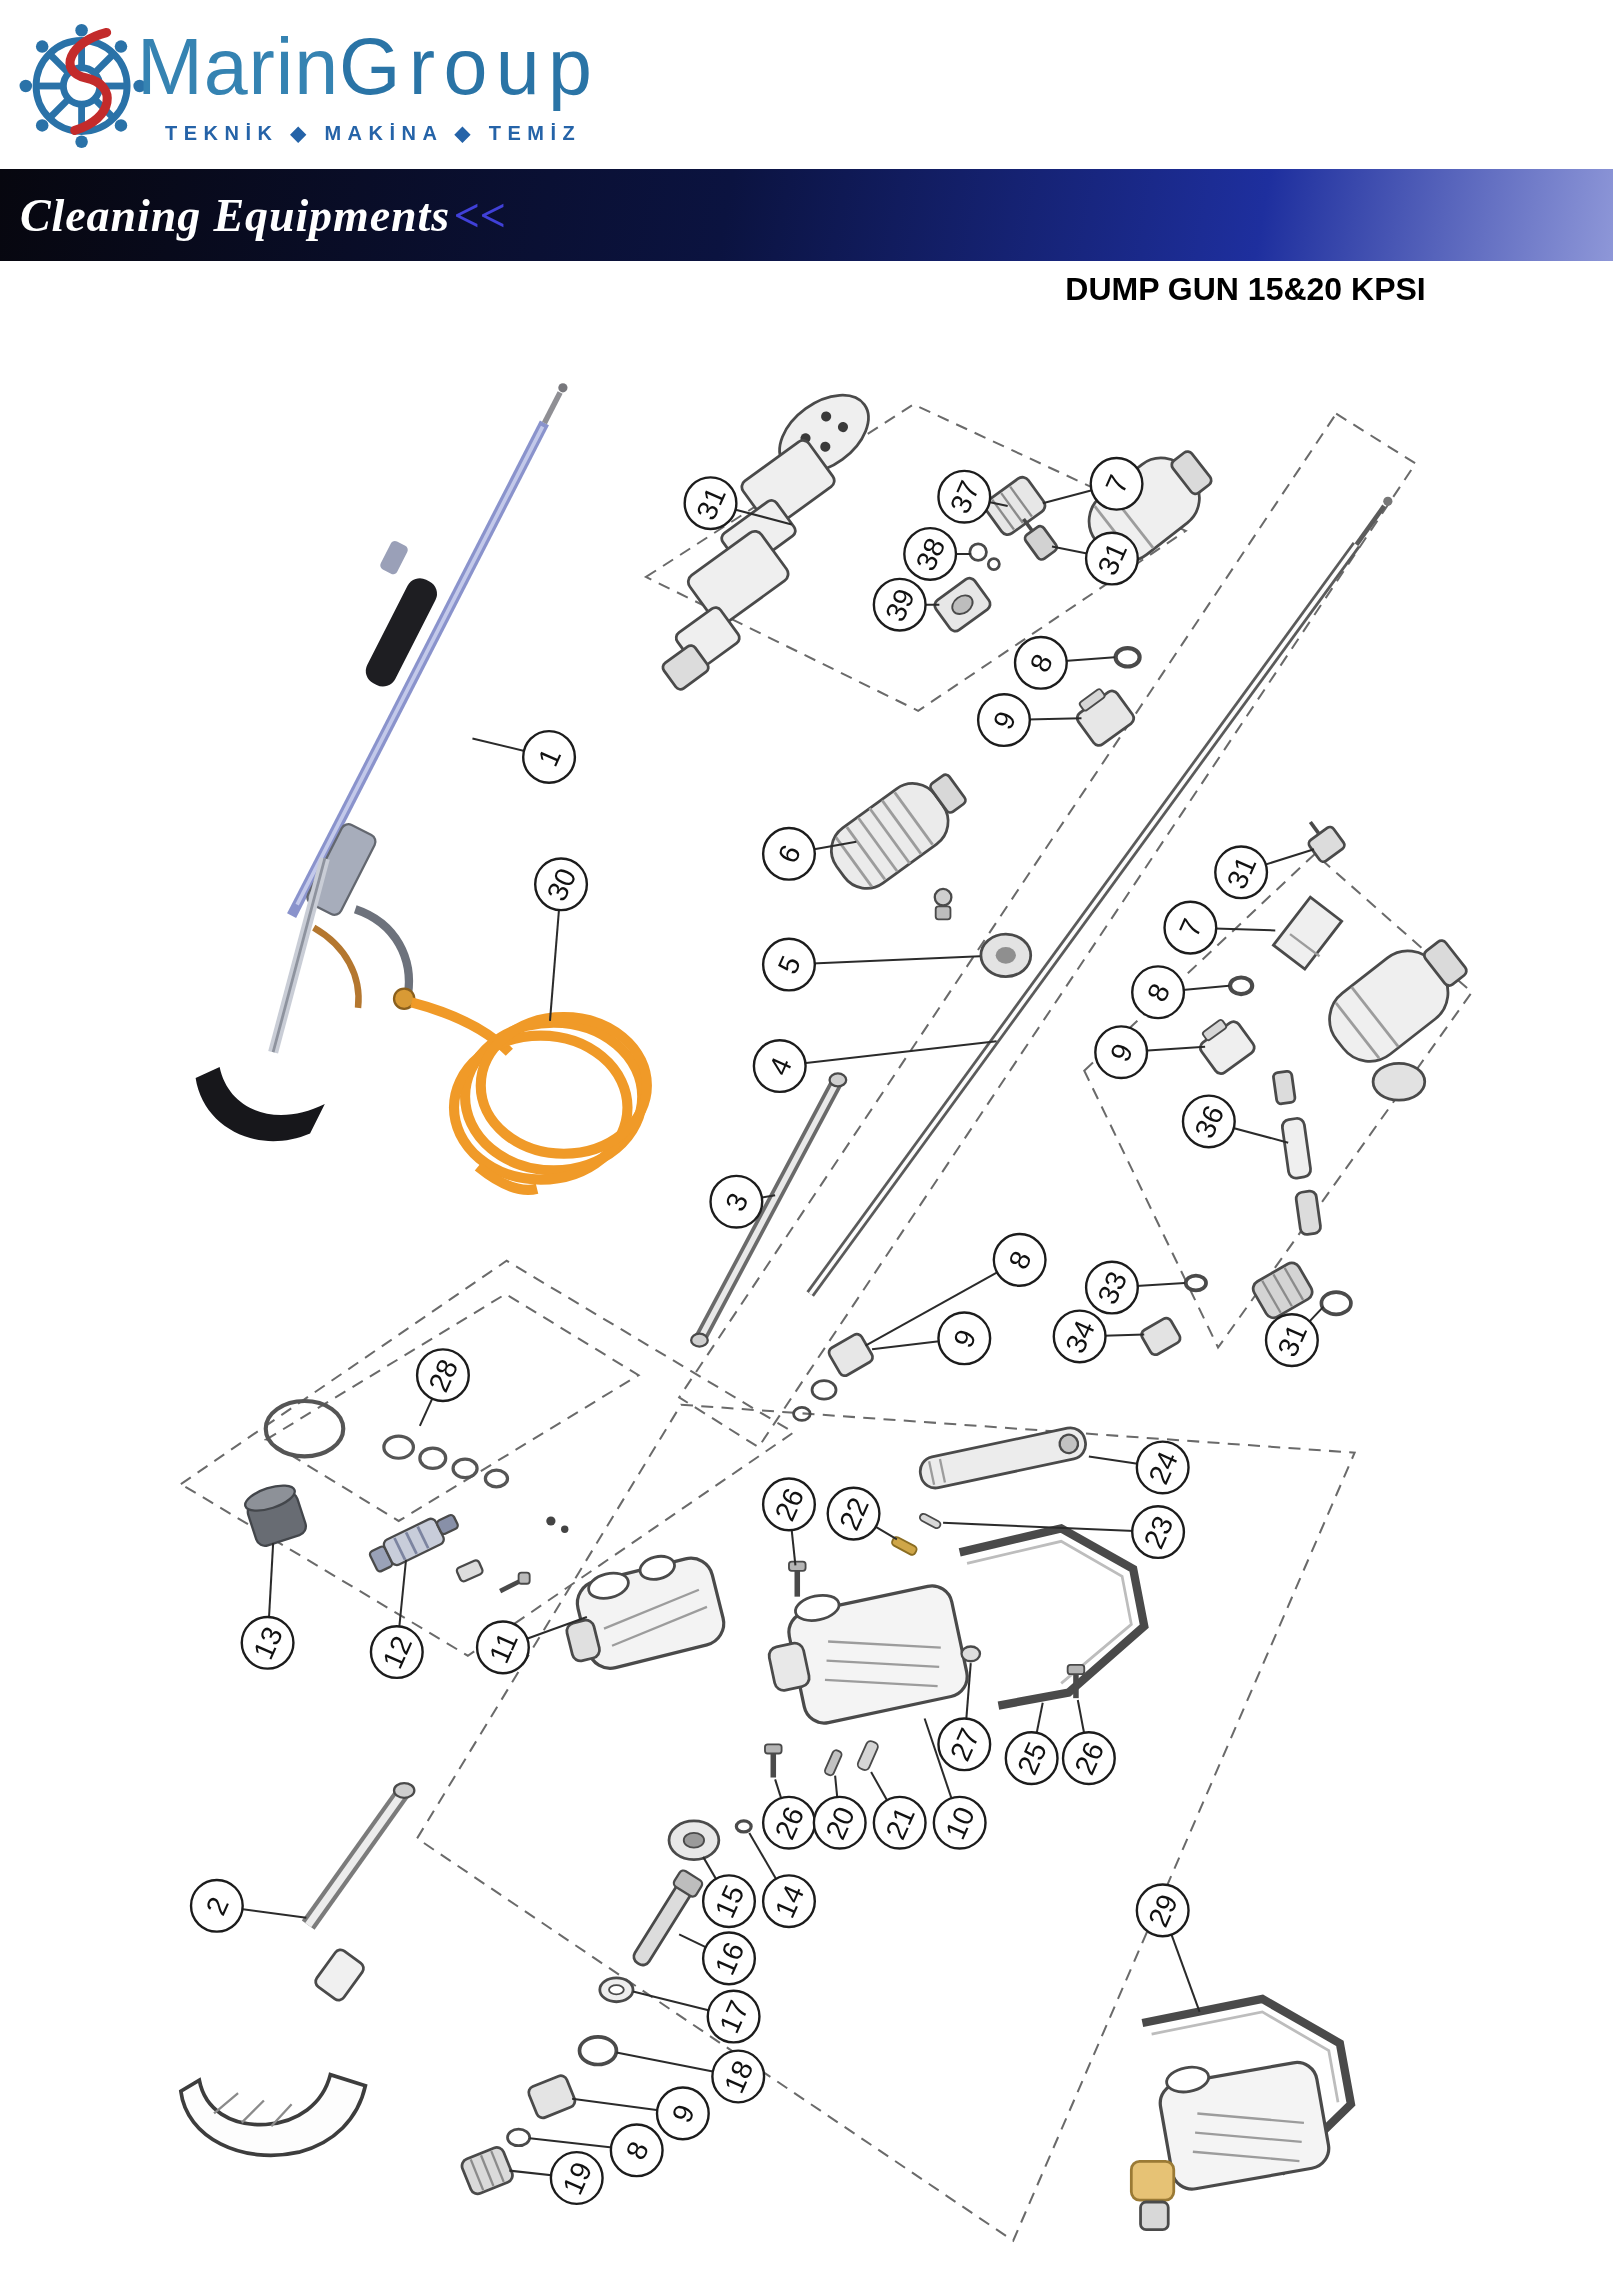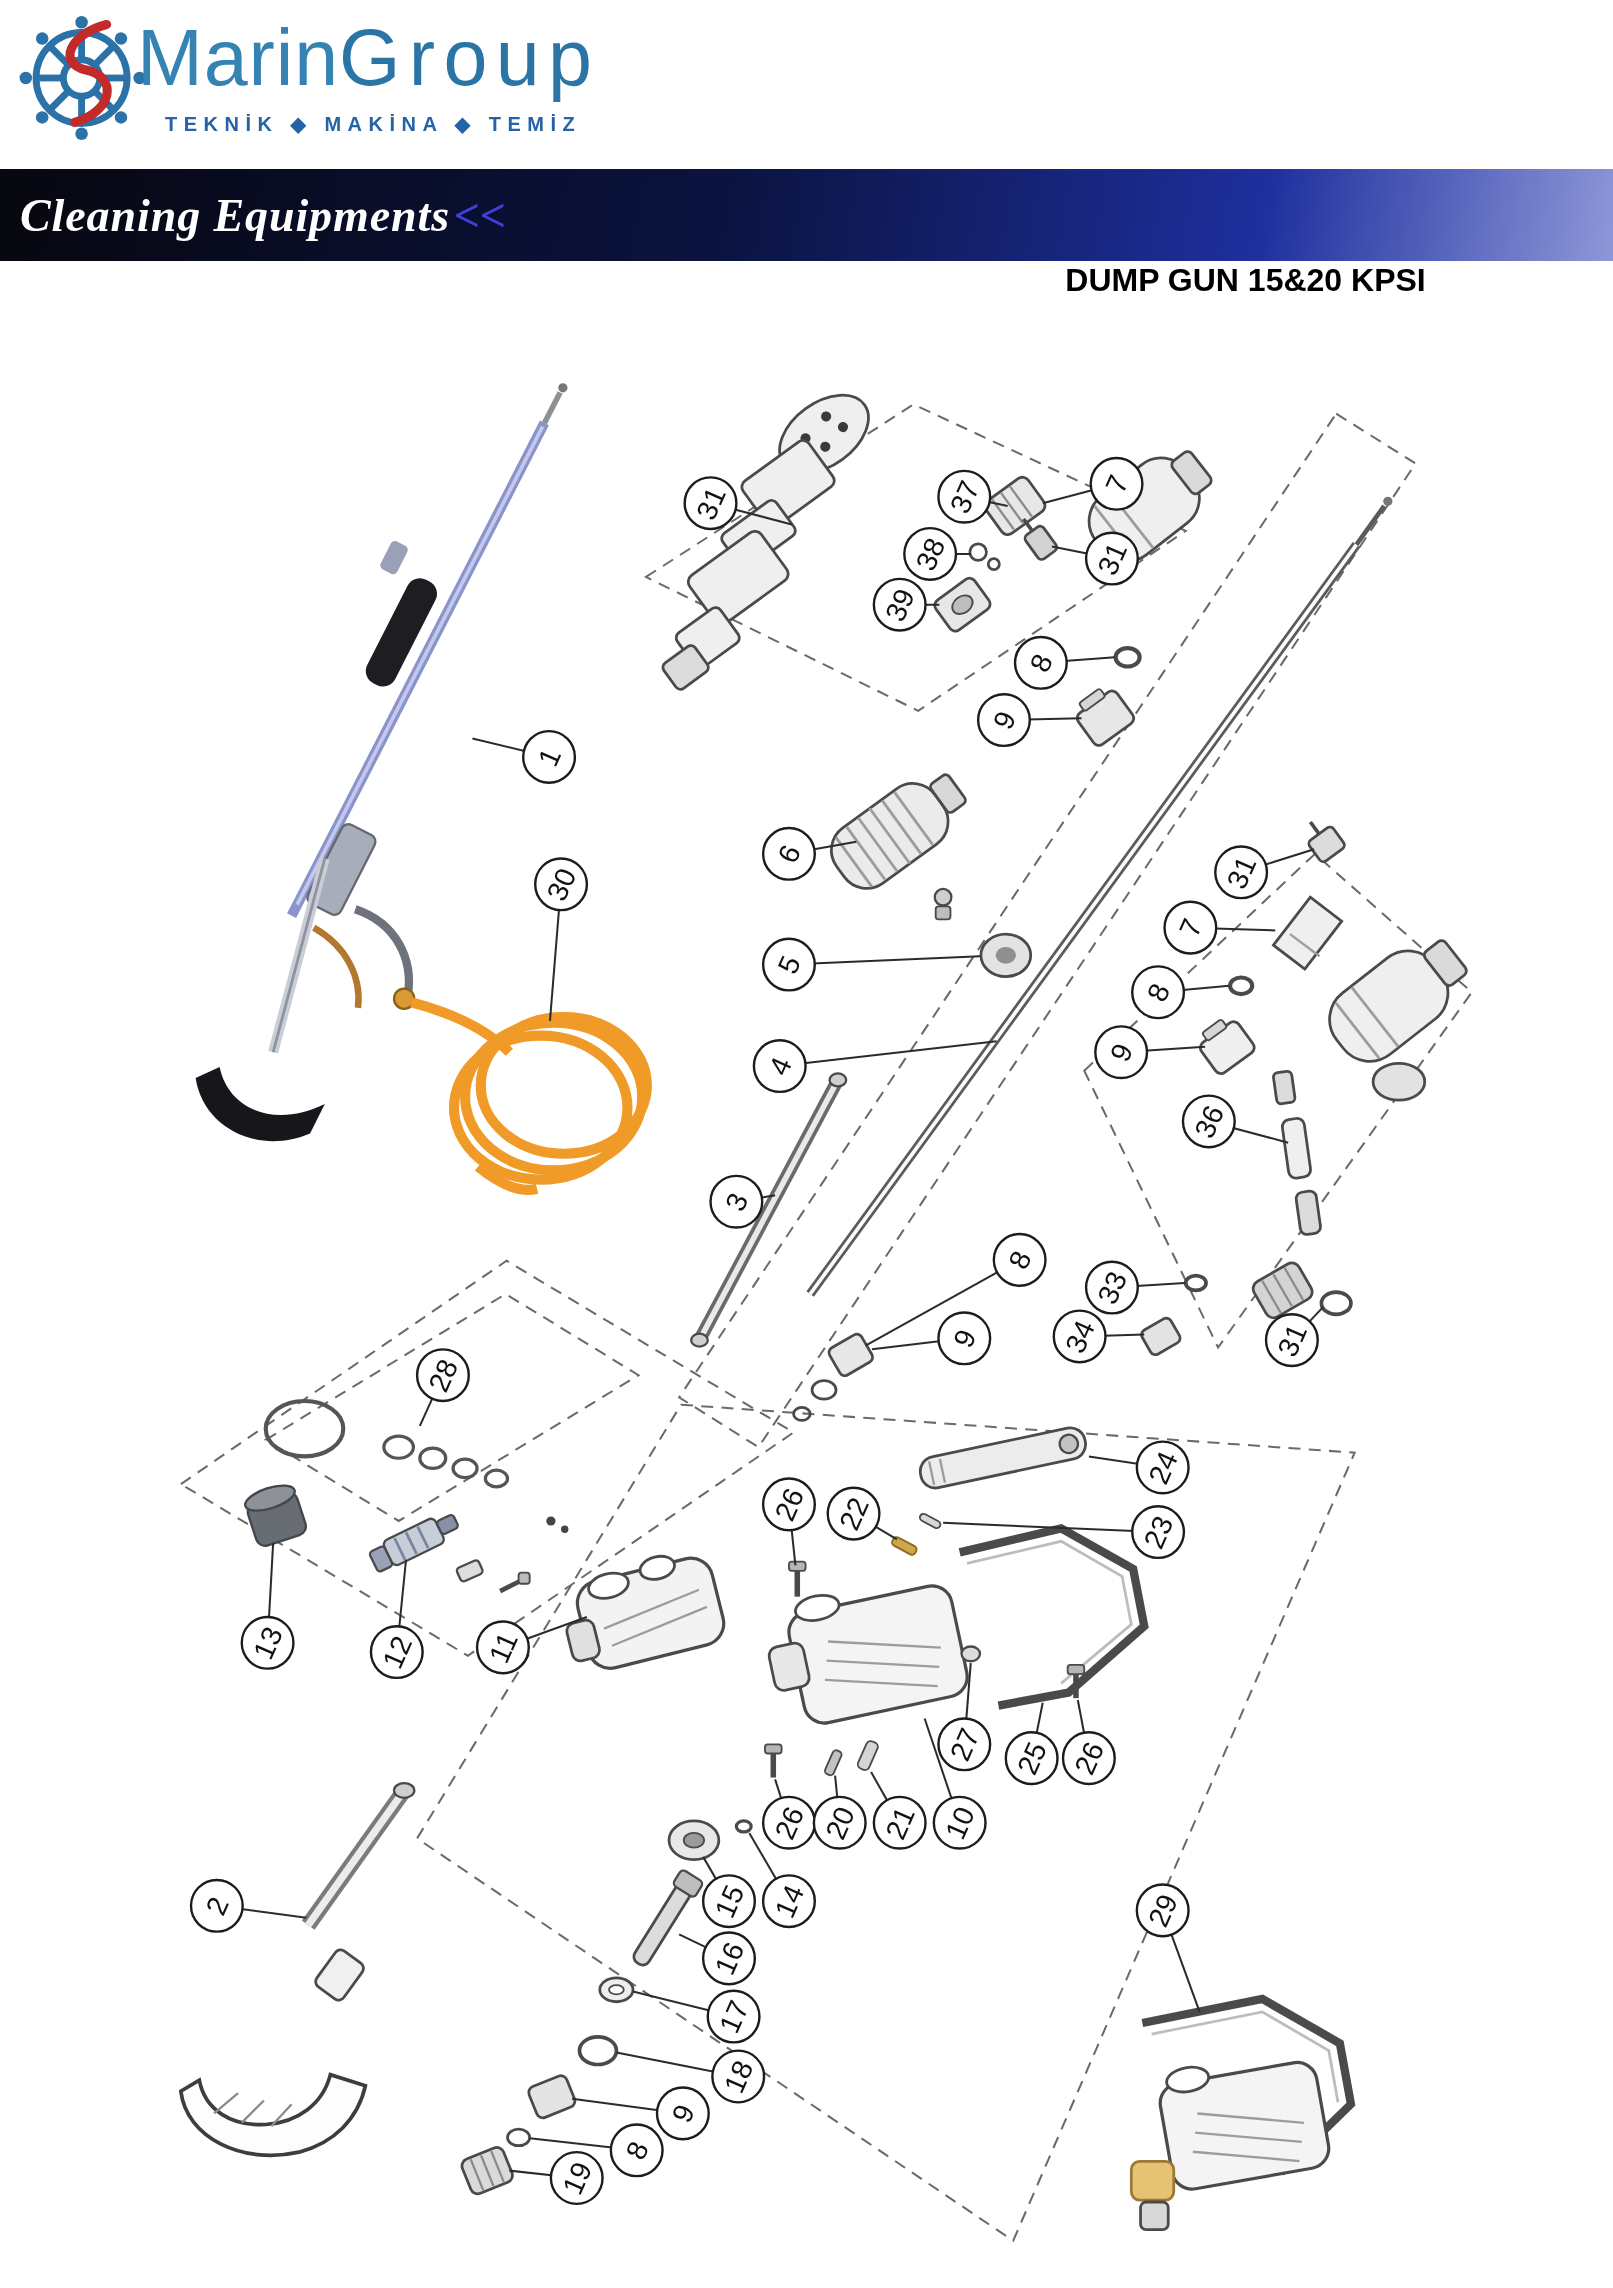--- a/index.html
+++ b/index.html
@@ -3,21 +3,21 @@
 <meta charset="utf-8">
 <style>
   html,body{margin:0;padding:0}
   body{
     width:1613px;height:2289px;position:relative;background:#fff;
     font-family:"Liberation Sans",sans-serif;overflow:hidden;
   }
   
   .site-header{
     position:absolute;top:0;left:0;width:1613px;height:169px;background:#fff;
-    z-index:3;display:flex;align-items:flex-start;
+    z-index:3;display:flex;align-items:center;
   }
   .logo{display:flex;align-items:flex-start;padding:3.7px 0 0 11px;cursor:pointer}
   .logo-icon{width:148px;height:148px;flex:none}
   .logo-text-block{margin-left:-22px;padding-top:14.8px}
   .logo-text{font-size:79px;line-height:1;color:#2e7cab;letter-spacing:0.9px}
   .brand-part1{color:#3583b2}
   .brand-part2{color:#2a74a6;letter-spacing:8.3px}
   .tagline{margin-top:14.8px;margin-left:28px;font-size:20px;font-weight:bold;
     letter-spacing:6.5px;color:#2563a8;white-space:nowrap}
   
@@ -29,21 +29,21 @@
   .banner-label{
     font-family:"Liberation Serif",serif;font-style:italic;font-weight:bold;
     font-size:46px;color:#ffffff;letter-spacing:0.9px;
   }
   .banner-arrows{
     font-family:"Liberation Serif",serif;font-style:italic;font-weight:bold;
     font-size:46px;color:#4040d8;margin-left:3.7px;
   }
   
   .doc-title{
-    position:absolute;left:904px;top:259px;width:683px;text-align:center;z-index:2;
+    position:absolute;left:904px;top:268px;width:683px;text-align:center;z-index:2;
     font-weight:bold;font-size:32px;line-height:1.35;color:#000;
   }
   
   #diagram-svg{position:absolute;left:0;top:0;width:1613px;height:2289px;z-index:1}
   .dashes polygon{fill:none;stroke:#6a6a6a;stroke-width:2.2;stroke-dasharray:13 9}
   .leader{stroke:#2b2b2b;stroke-width:2.2}
   .balloon{fill:#fff;stroke:#1c1c1c;stroke-width:2.6}
   .balloon-num{
     font-family:"Liberation Sans",sans-serif;font-size:31px;fill:#111;
     text-anchor:middle;

